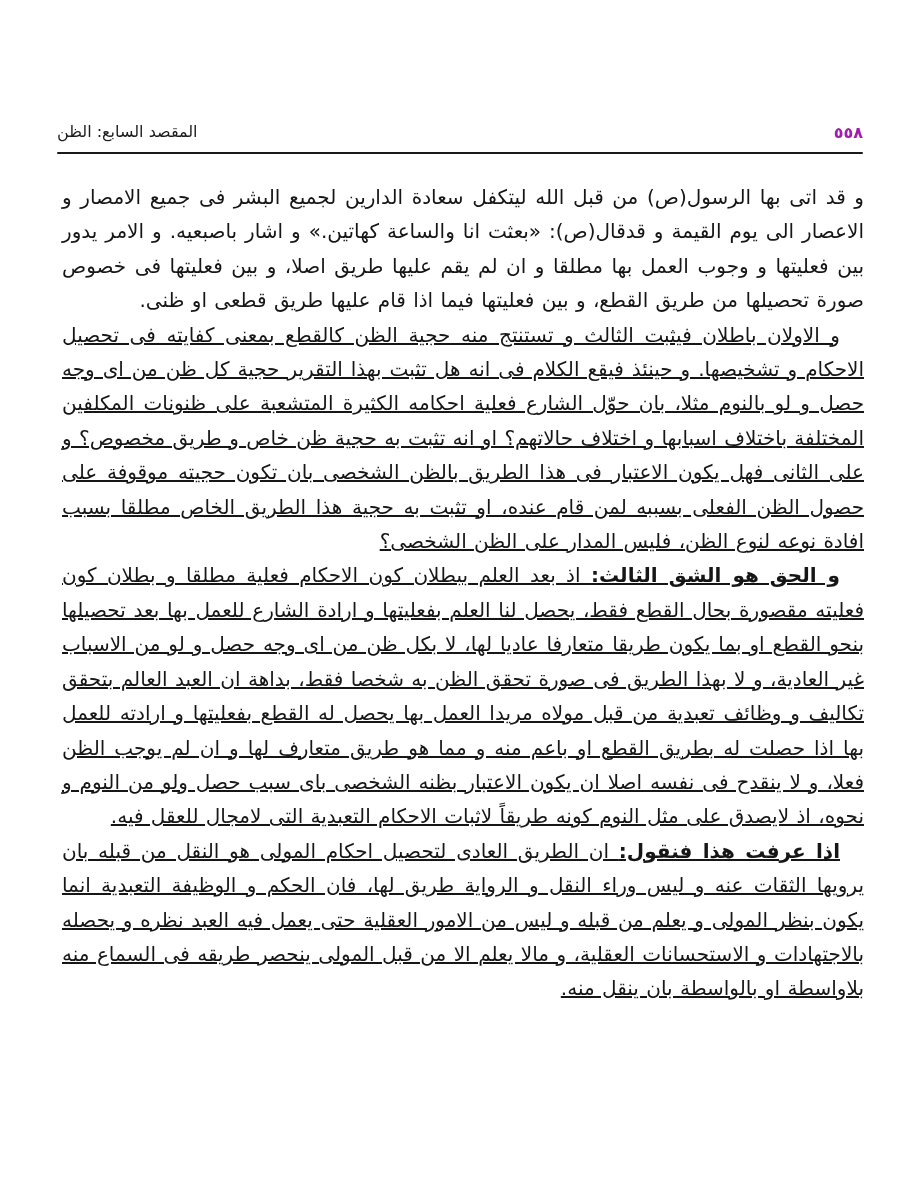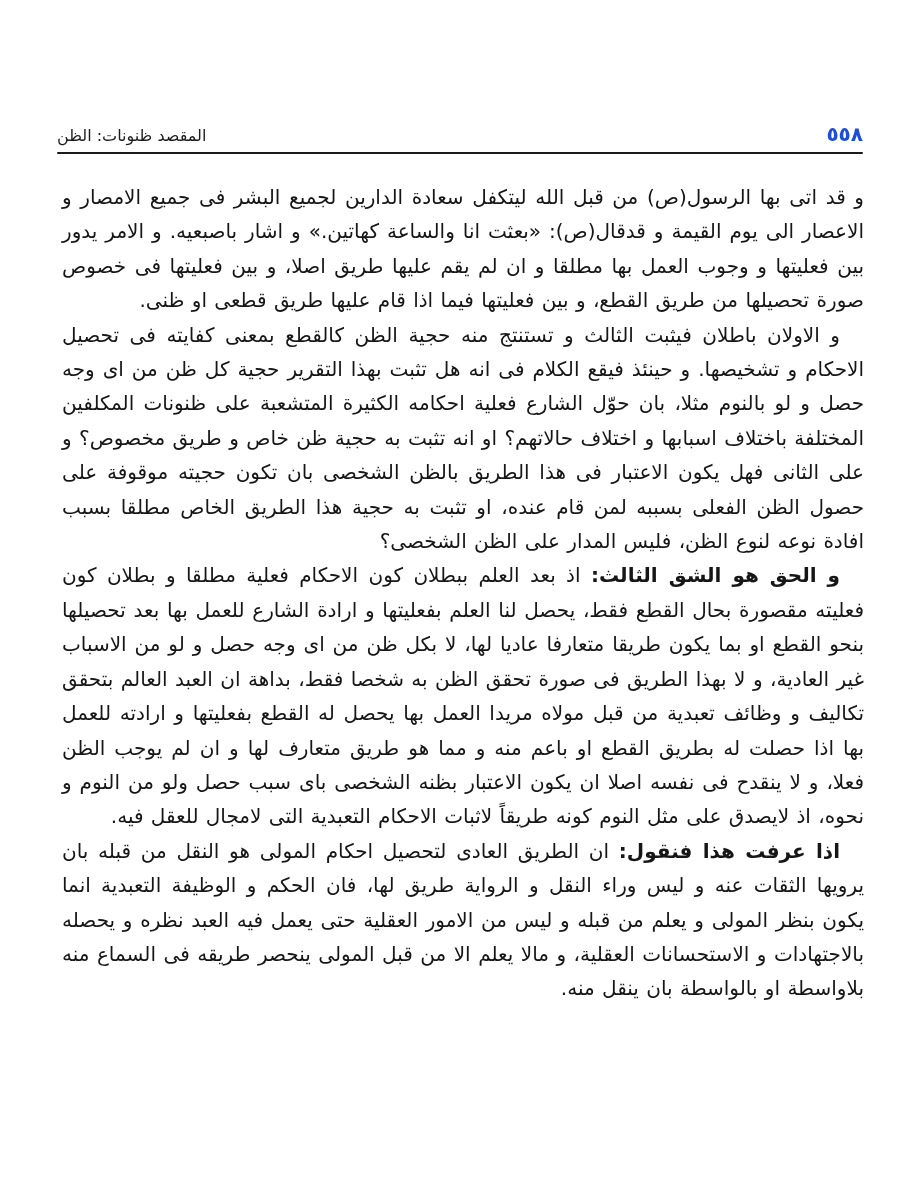--- a/index.html
+++ b/index.html
@@ -29,24 +29,24 @@
     direction: ltr;
   }
   .running-title {
     direction: rtl;
     font-size: 16px;
     color: #1c1c1c;
     padding-bottom: 2px;
   }
   .page-number {
     direction: rtl;
-    font-size: 20px;
+    font-size: 16px;
     font-weight: bold;
     letter-spacing: 3px;
-    color: #1d4ed8;
+    color: #a21caf;
     padding-bottom: 1px;
   }
   .header-rule {
     position: absolute;
     top: 152px;
     left: 57px;
     width: 806px;
     height: 2px;
     background: #1a1a1a;
     border-radius: 1px;
@@ -62,33 +62,34 @@
     line-height: 34.4px;
     word-spacing: 1px;
   }
   .para {
     margin: 0;
     padding: 0;
     text-indent: 0;
   }
   .para.indented {
     text-indent: 24px;
+    text-decoration: underline;
   }
   .para .lead {
     font-weight: bold;
     margin-top: 36px;
   }
 </style>
 </head>
 <body>
 
 <div class="page">
 
   <div class="header">
-    <span class="running-title">المقصد ظنونات: الظن</span>
+    <span class="running-title">المقصد السابع: الظن</span>
     <span class="page-number">٥٥٨</span>
   </div>
 
   <div class="header-rule"></div>
 
   <div class="page-body">
 
     <p class="para"><b class="lead"></b><span>و قد اتى بها الرسول(ص) من قبل الله ليتكفل سعادة الدارين لجميع البشر فى جميع الامصار و الاعصار الى يوم القيمة و قدقال(ص): «بعثت انا والساعة كهاتين.» و اشار باصبعيه. و الامر يدور بين فعليتها و وجوب العمل بها مطلقا و ان لم يقم عليها طريق اصلا، و بين فعليتها فى خصوص صورة تحصيلها من طريق القطع، و بين فعليتها فيما اذا قام عليها طريق قطعى او ظنى.</span></p>
 
     <p class="para indented"><b class="lead"></b><span>و الاولان باطلان فيثبت الثالث و تستنتج منه حجية الظن كالقطع بمعنى كفايته فى تحصيل الاحكام و تشخيصها. و حينئذ فيقع الكلام فى انه هل تثبت بهذا التقرير حجية كل ظن من اى وجه حصل و لو بالنوم مثلا، بان حوّل الشارع فعلية احكامه الكثيرة المتشعبة على ظنونات المكلفين المختلفة باختلاف اسبابها و اختلاف حالاتهم؟ او انه تثبت به حجية ظن خاص و طريق مخصوص؟ و على الثانى فهل يكون الاعتبار فى هذا الطريق بالظن الشخصى بان تكون حجيته موقوفة على حصول الظن الفعلى بسببه لمن قام عنده، او تثبت به حجية هذا الطريق الخاص مطلقا بسبب افادة نوعه لنوع الظن، فليس المدار على الظن الشخصى؟</span></p>

